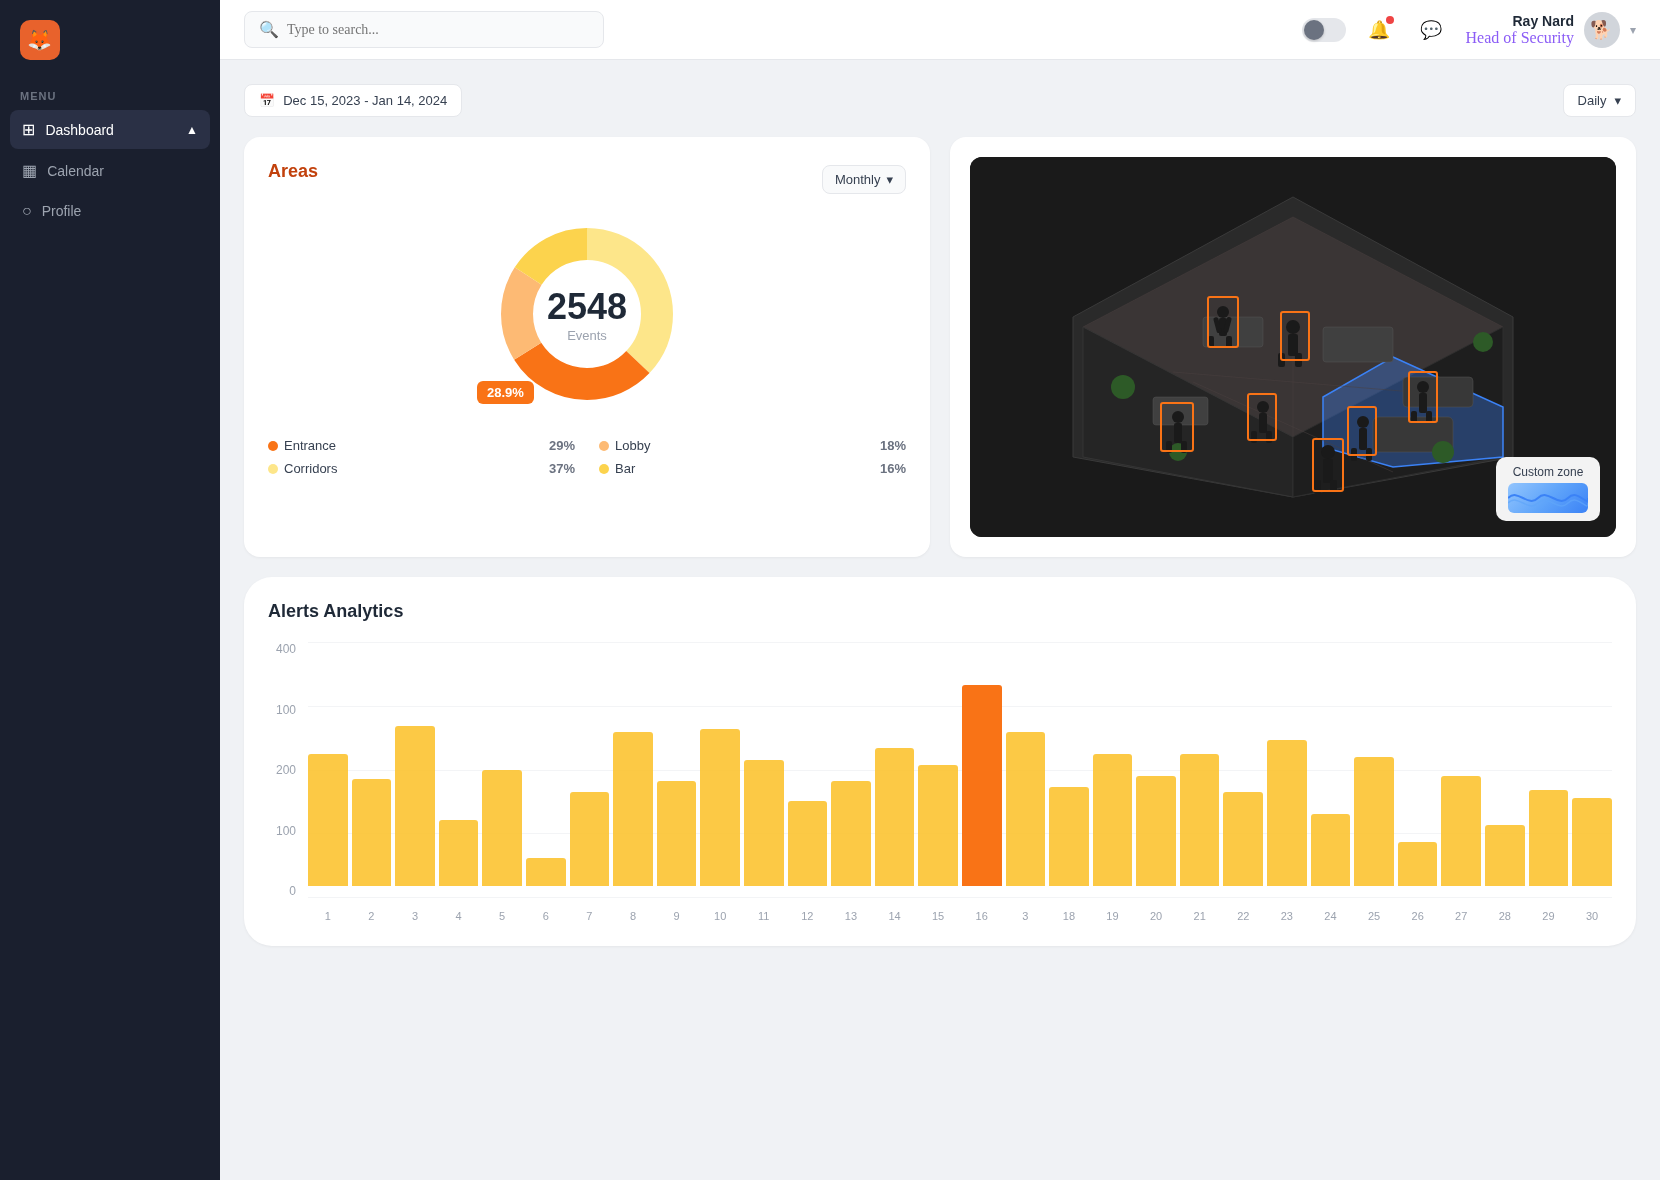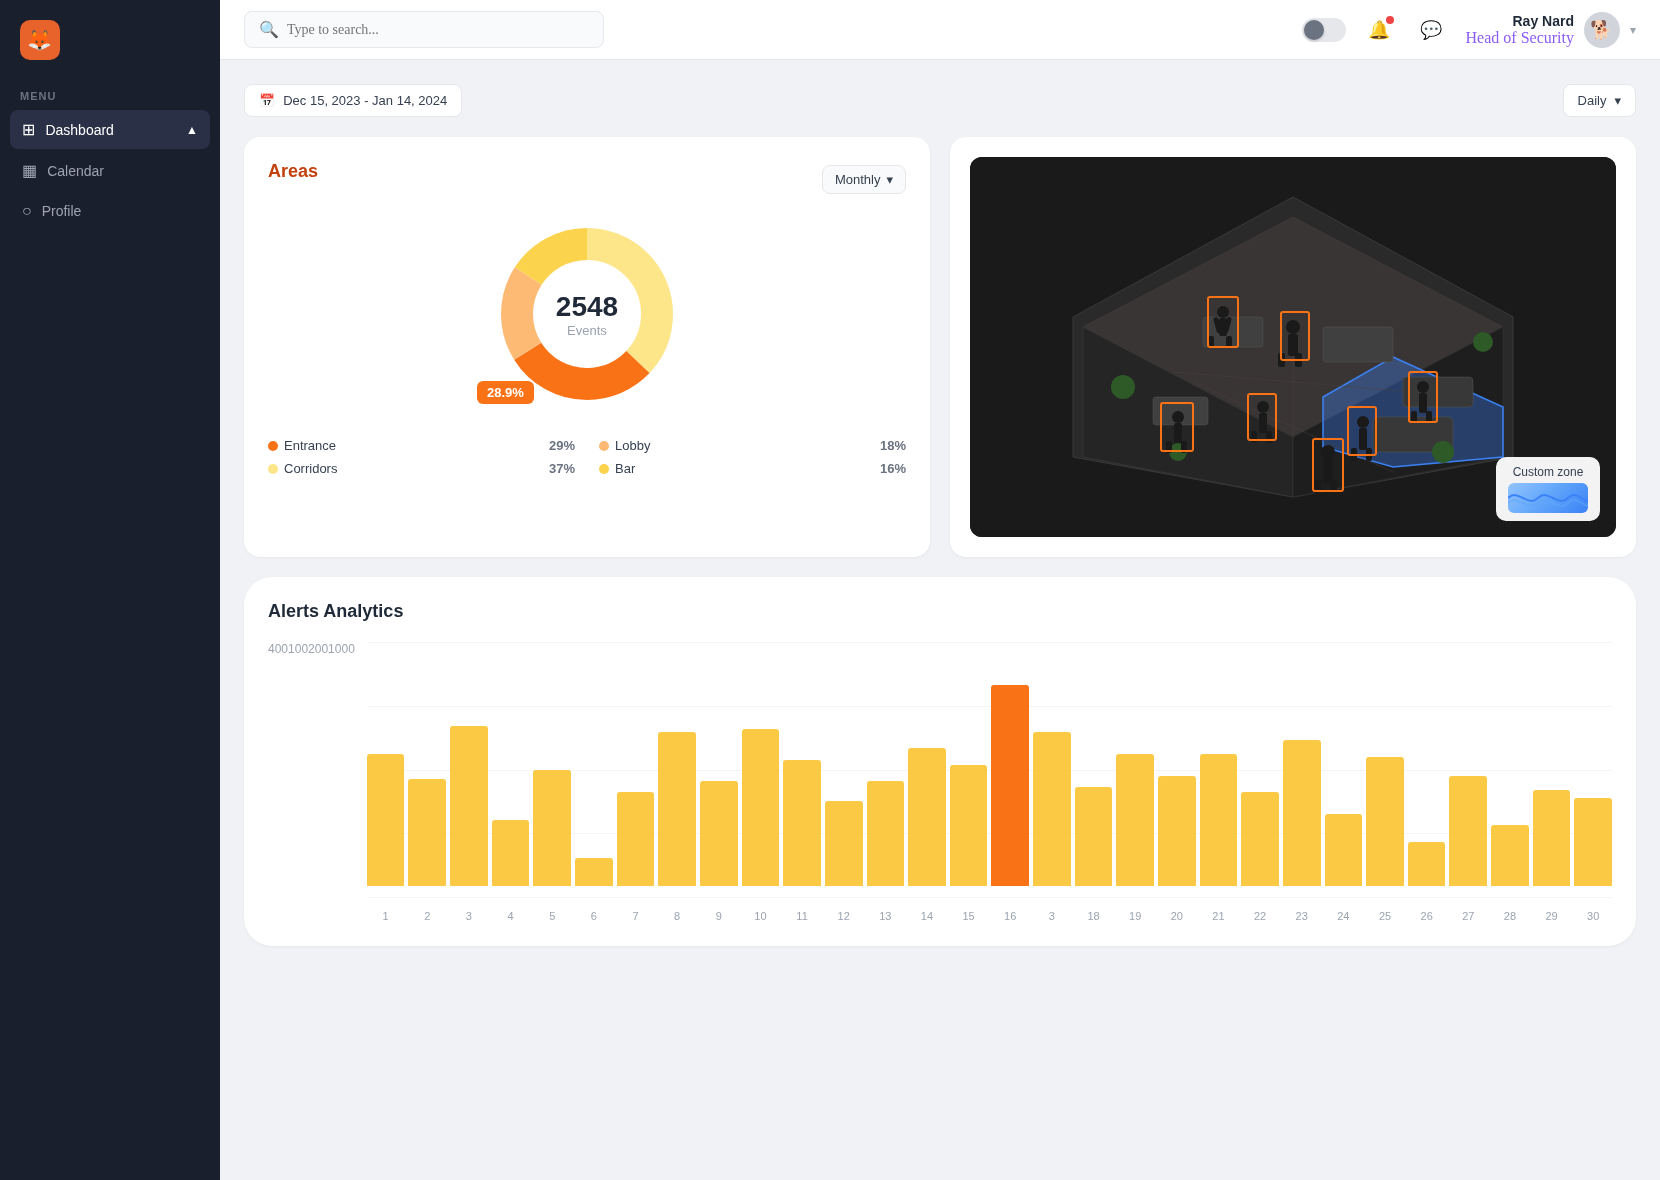--- a/index.html
+++ b/index.html
@@ -263,21 +263,21 @@
     }
     .donut-wrapper svg { width: 200px; height: 200px; }
     .donut-center {
       position: absolute;
       top: 50%;
       left: 50%;
       transform: translate(-50%, -50%);
       text-align: center;
     }
     .donut-number {
-      font-size: 28px;
+      font-size: 36px;
       font-weight: 800;
       color: #1f2937;
     }
     .donut-label {
       font-size: 13px;
       color: #9ca3af;
     }
     .donut-badge {
       position: absolute;
       bottom: 10px;
@@ -368,20 +368,21 @@
       flex-direction: column;
     }
     .bar-chart-inner {
       flex: 1;
       display: flex;
       gap: 0;
       position: relative;
     }
     .y-axis {
       display: flex;
+      flex-direction: column;
       justify-content: space-between;
       padding-right: 12px;
       padding-bottom: 24px;
       min-width: 40px;
     }
     .y-label {
       font-size: 12px;
       color: #9ca3af;
       text-align: right;
     }

